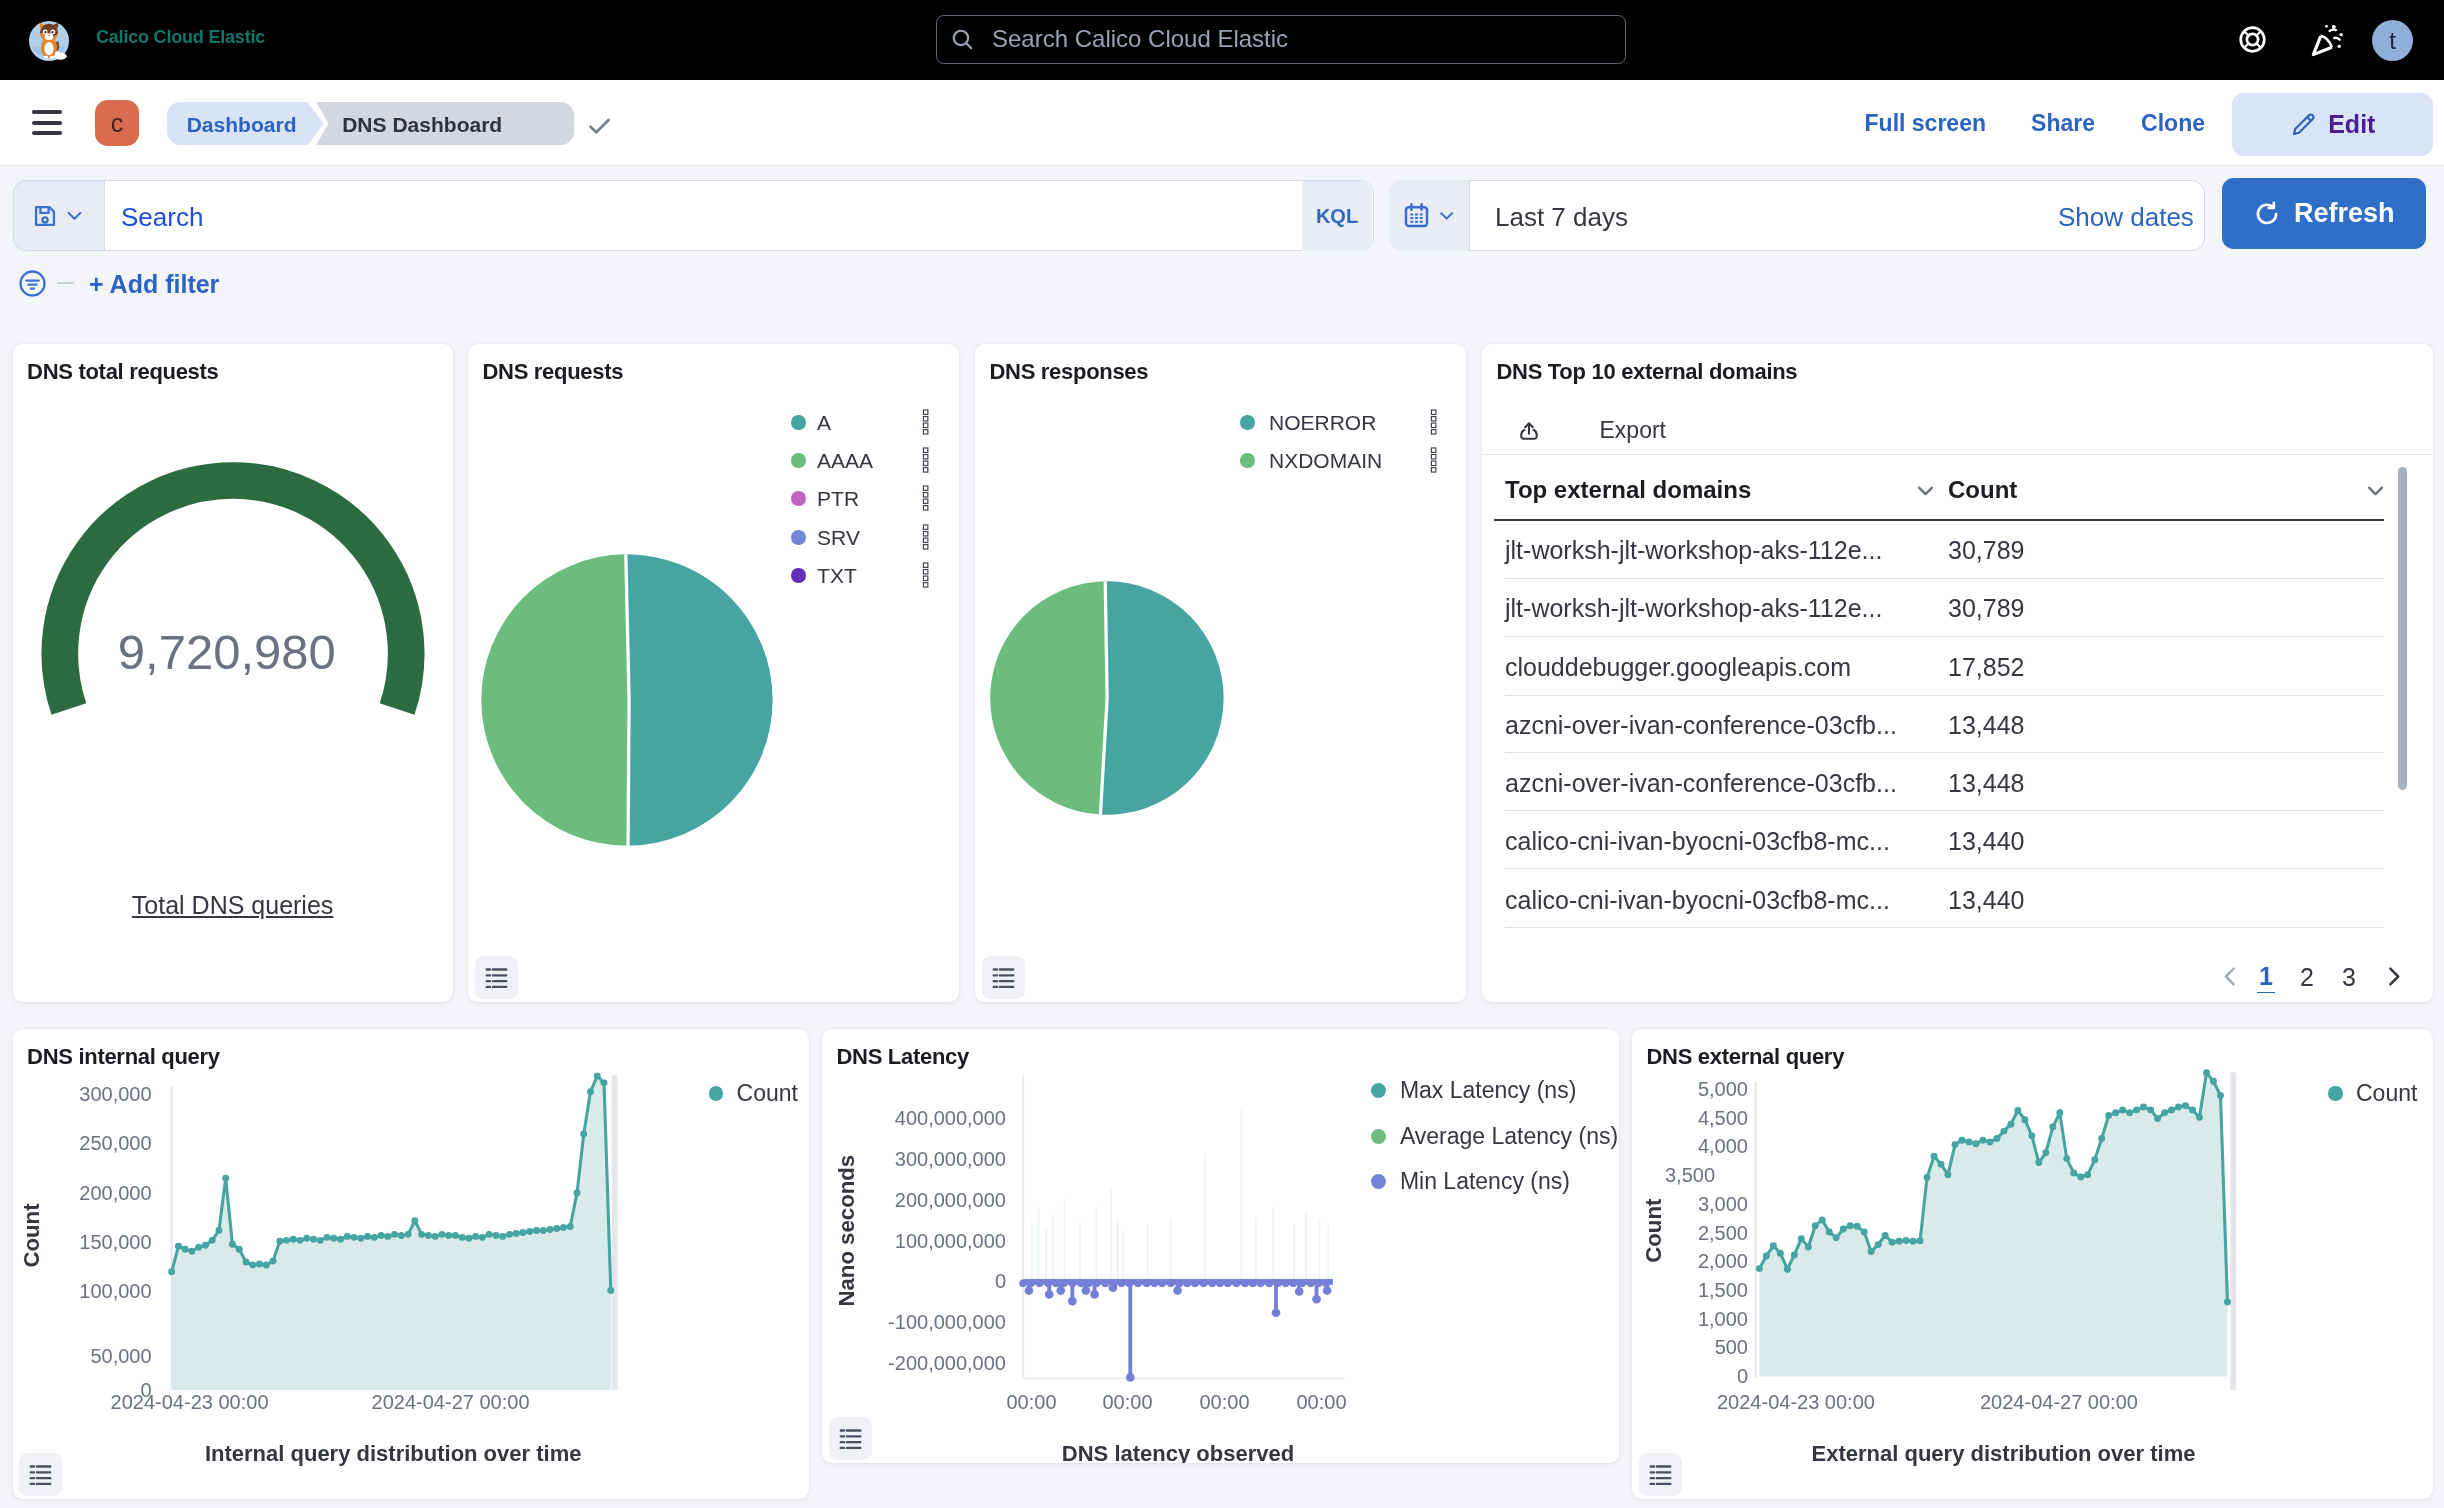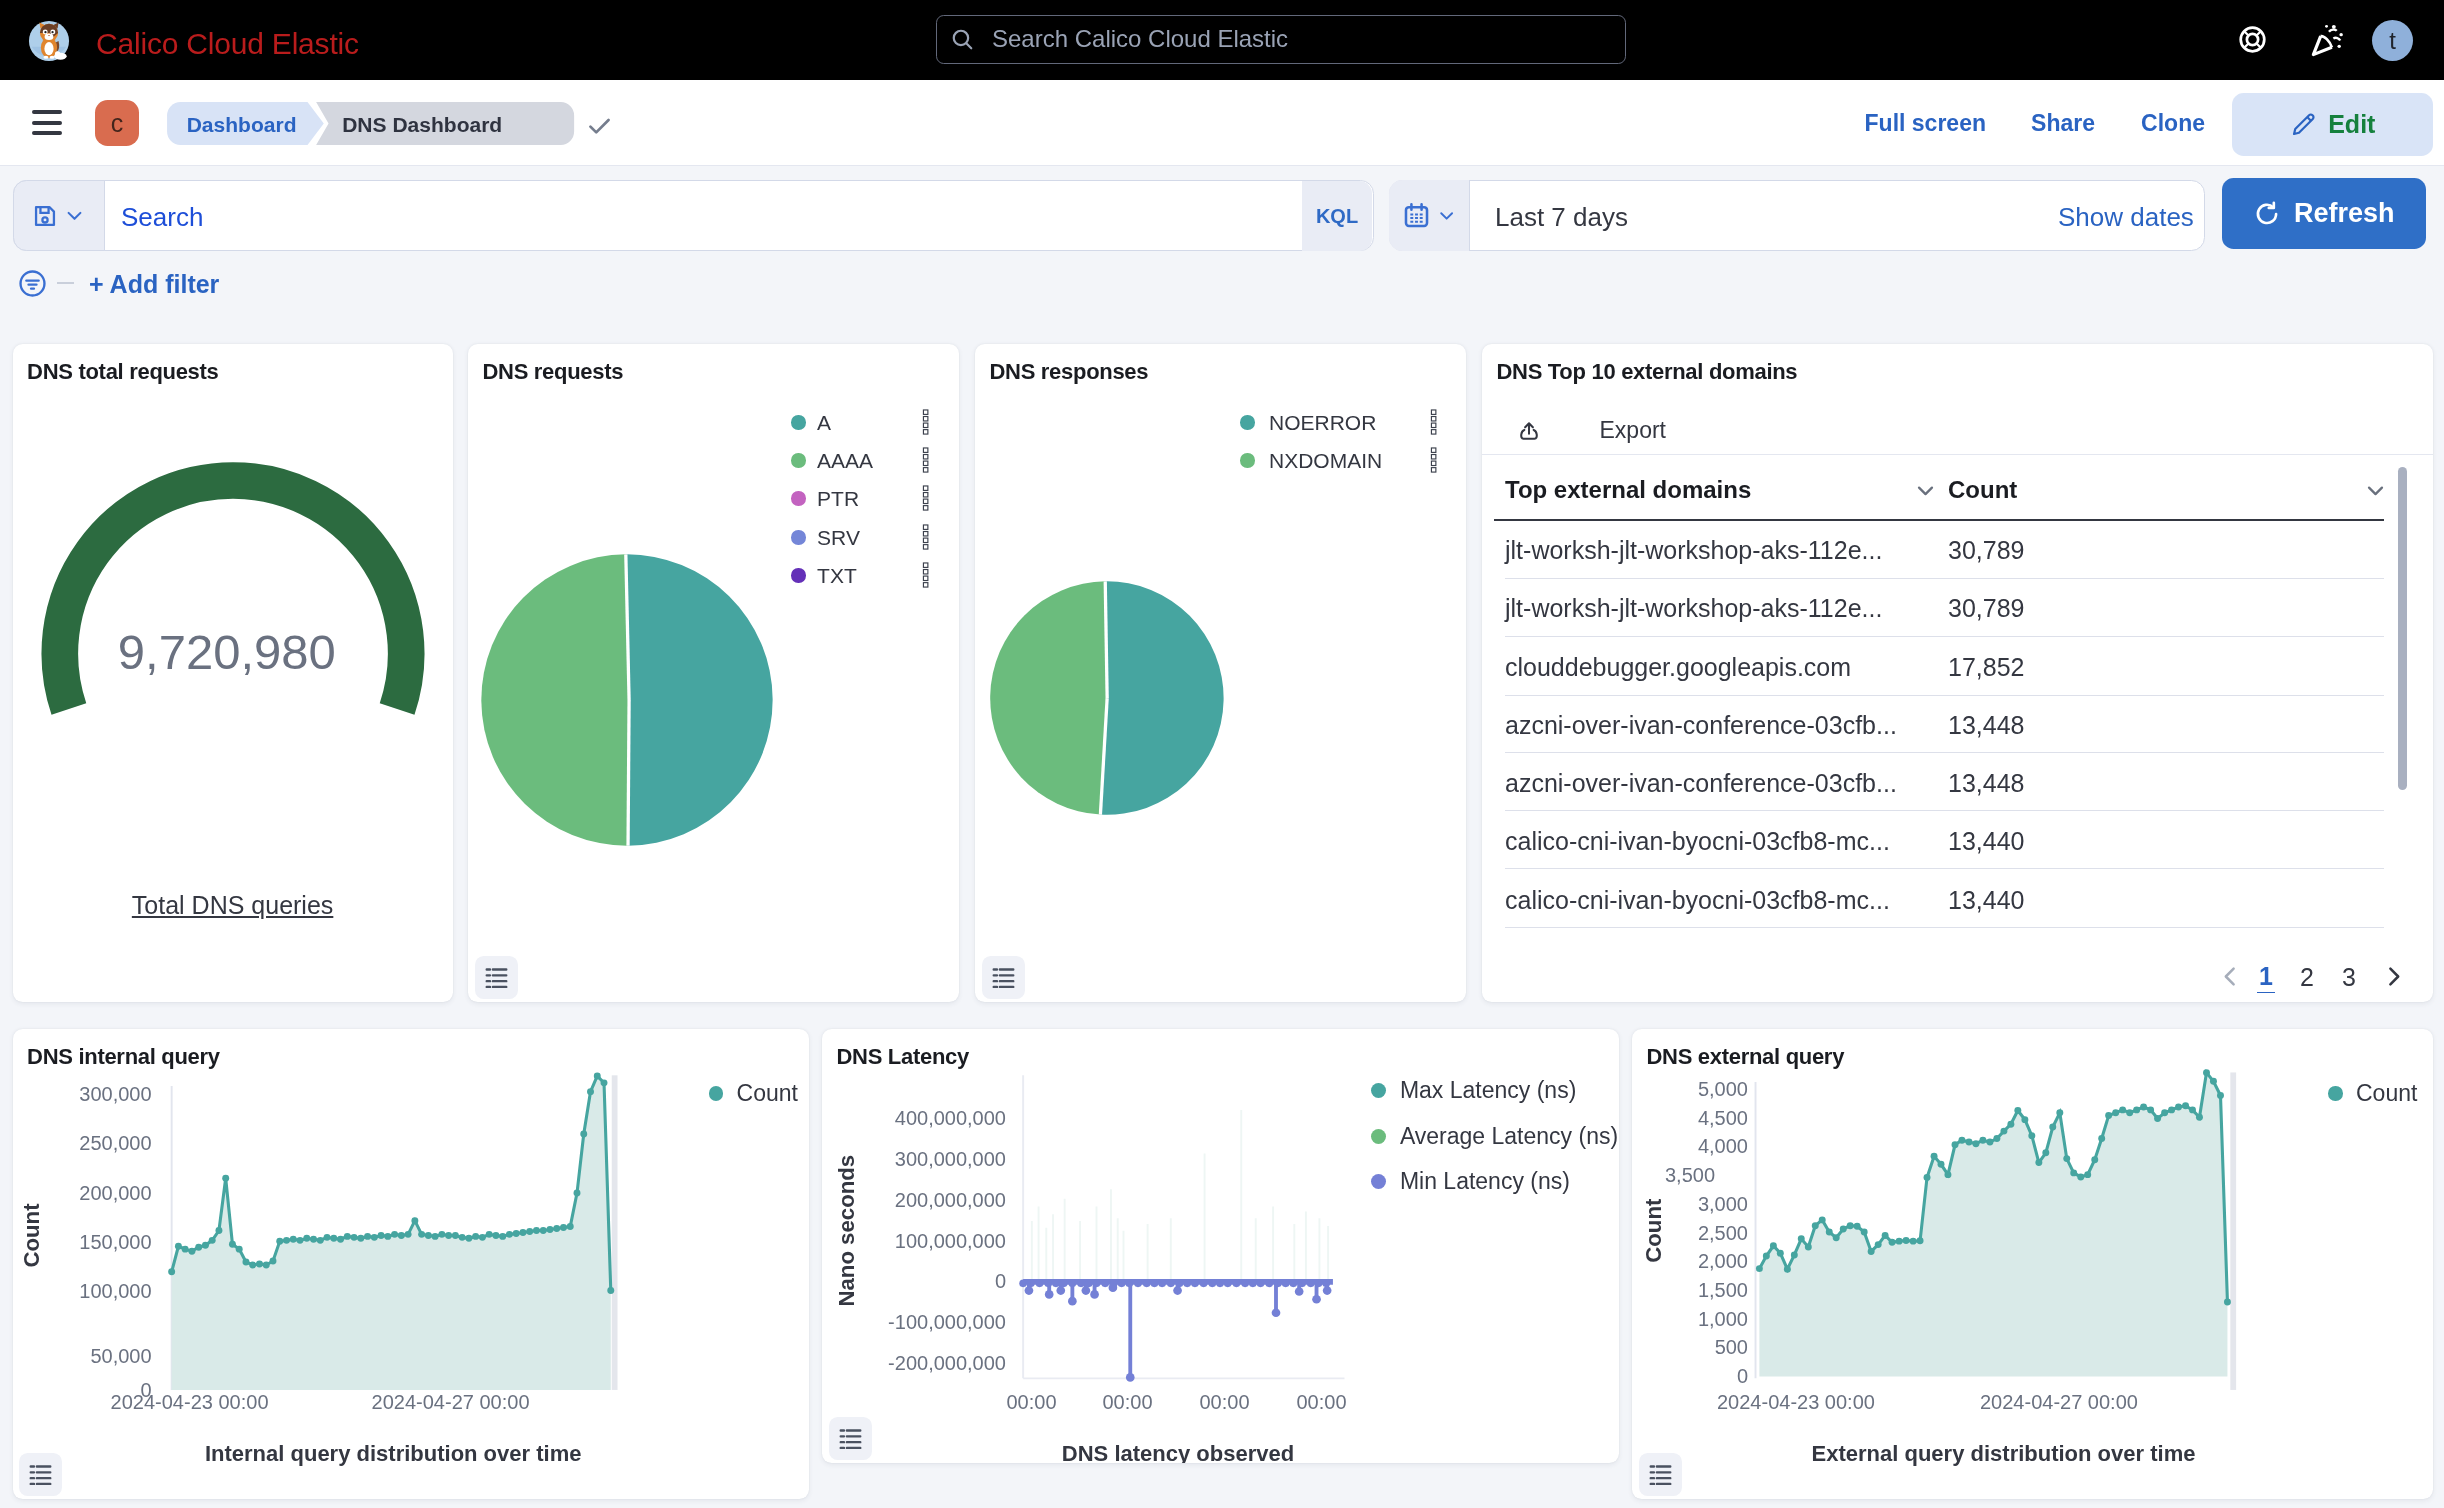--- a/index.html
+++ b/index.html
@@ -31,21 +31,21 @@
         <circle cx="26" cy="12.5" r="2.6" fill="#fff"></circle>
 <circle cx="18.3" cy="12.8" r="1.2" fill="#222"></circle>
         <circle cx="25.7" cy="12.8" r="1.2" fill="#222"></circle>
 <ellipse cx="22" cy="17.5" rx="4.6" ry="3.4" fill="#fff"></ellipse>
 <path d="M20.9 15.8 L23.1 15.8 L22 17 Z" fill="#b35b2a"></path>
 <ellipse cx="18.8" cy="39" rx="2.6" ry="1.6" fill="#fff"></ellipse>
         <ellipse cx="25.2" cy="39" rx="2.6" ry="1.6" fill="#fff"></ellipse>
 <ellipse cx="34" cy="38" rx="6.5" ry="3.6" fill="#fff"></ellipse>
         <circle cx="31" cy="35.6" r="2.8" fill="#fff"></circle>
 </svg></div>
-<div class="abs" style="left:96px;top:27px;font-size:30px;font-weight:normal;color:#b91c1c;letter-spacing:-0.2px;">Calico Cloud Elastic</div>
+<div class="abs" style="left:96px;top:27px;font-size:18px;font-weight:bold;color:#0f766e;letter-spacing:-0.2px;">Calico Cloud Elastic</div>
 <div class="abs" style="left:936px;top:14.5px;width:690px;height:49px;background:#000;border:1px solid #62687a;border-radius:7.7px;display:flex;align-items:center;padding-left:12.6px;">
   <svg width="25" height="25" viewBox="0 0 16 16" fill="none">
         <circle cx="7" cy="7" r="4.6" stroke="#9aa3b5" stroke-width="1.4"></circle>
         <path d="M10.4 10.4l3.2 3.2" stroke="#9aa3b5" stroke-width="1.4" stroke-linecap="round"></path>
       </svg>
       <span style="margin-left:17.4px;font-size:24px;color:#9aa3b5;">Search Calico Cloud Elastic</span>
 </div>
 <div class="abs" style="left:2238px;top:25px;"><svg width="29" height="29" viewBox="0 0 16 16" fill="none">
         <circle cx="8" cy="8" r="6.5" stroke="#fff" stroke-width="1.5"></circle>
         <circle cx="8" cy="8" r="3.1" stroke="#fff" stroke-width="1.5"></circle>
@@ -79,21 +79,21 @@
         <path d="M3 8.6l3.2 3.2L13 5" stroke="#757d8d" stroke-width="1.5" stroke-linecap="round" stroke-linejoin="round"></path>
       </svg></div>
 <div class="abs" style="right:459px;top:110px;font-size:23px;font-weight:bold;color:#2a63c2;">Full screen</div>
 <div class="abs" style="right:350px;top:110px;font-size:23px;font-weight:bold;color:#2a63c2;">Share</div>
 <div class="abs" style="right:240px;top:110px;font-size:23px;font-weight:bold;color:#2a63c2;">Clone</div>
 <div class="abs" style="left:2232px;top:93px;width:201px;height:63px;background:#d9e4f7;border-radius:11.6px;display:flex;align-items:center;justify-content:center;">
   <svg width="27" height="27" viewBox="0 0 16 16" fill="none">
         <path d="M2.4 13.6l.7-2.9 8.2-8.2a1.4 1.4 0 0 1 2 0l.2.2a1.4 1.4 0 0 1 0 2l-8.2 8.2-2.9.7z" stroke="#2a63c2" stroke-width="1.3" stroke-linejoin="round"></path>
         <path d="M10.2 3.6l2.2 2.2" stroke="#2a63c2" stroke-width="1.3"></path>
       </svg>
-      <span style="margin-left:11.6px;font-size:25px;font-weight:bold;color:#15803d;">Edit</span>
+      <span style="margin-left:11.6px;font-size:25px;font-weight:bold;color:#4c1d95;">Edit</span>
 </div>
 
 <div class="abs" style="left:12.6px;top:180px;width:1361px;height:71px;background:#fff;border:1px solid #d3d9e8;border-radius:13.5px;"></div>
 <div class="abs" style="left:12.6px;top:180px;width:92px;height:71px;background:#e9ecf5;border:1px solid #d3d9e8;border-radius:13.5px 0 0 13.5px;display:flex;align-items:center;justify-content:center;gap:6.8px;">
       <svg width="26" height="26" viewBox="0 0 16 16" fill="none">
         <path d="M2.5 2.5h8.2l2.8 2.8v8.2h-11z" stroke="#3a6fd2" stroke-width="1.4" stroke-linejoin="round"></path>
         <path d="M5.2 2.7v3.4h5v-3.4" stroke="#3a6fd2" stroke-width="1.4"></path>
         <circle cx="8" cy="10.4" r="1.6" stroke="#3a6fd2" stroke-width="1.4"></circle>
       </svg>
       <svg width="21" height="21" viewBox="0 0 16 16" fill="none">

